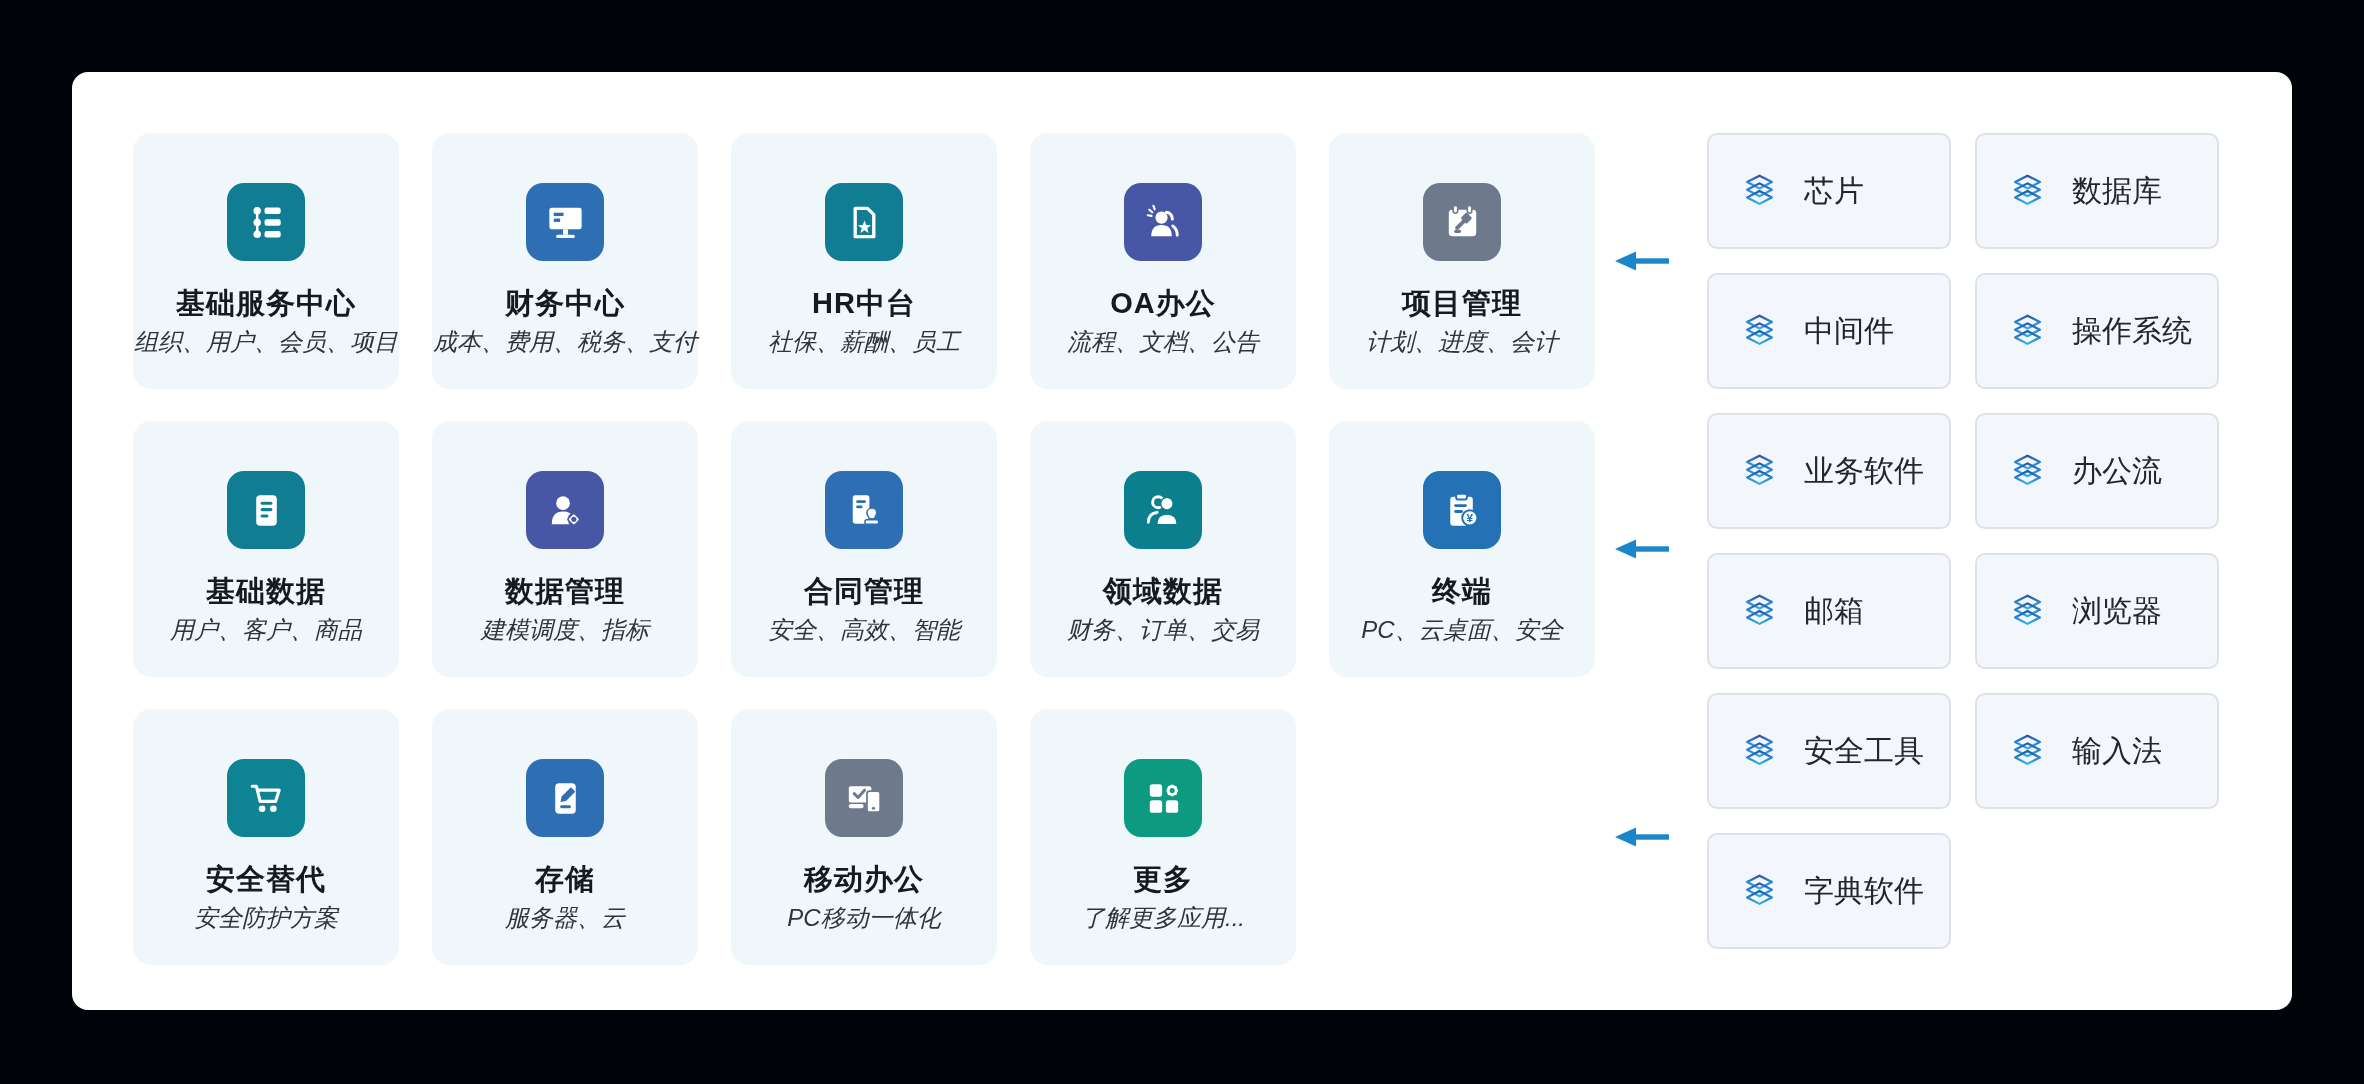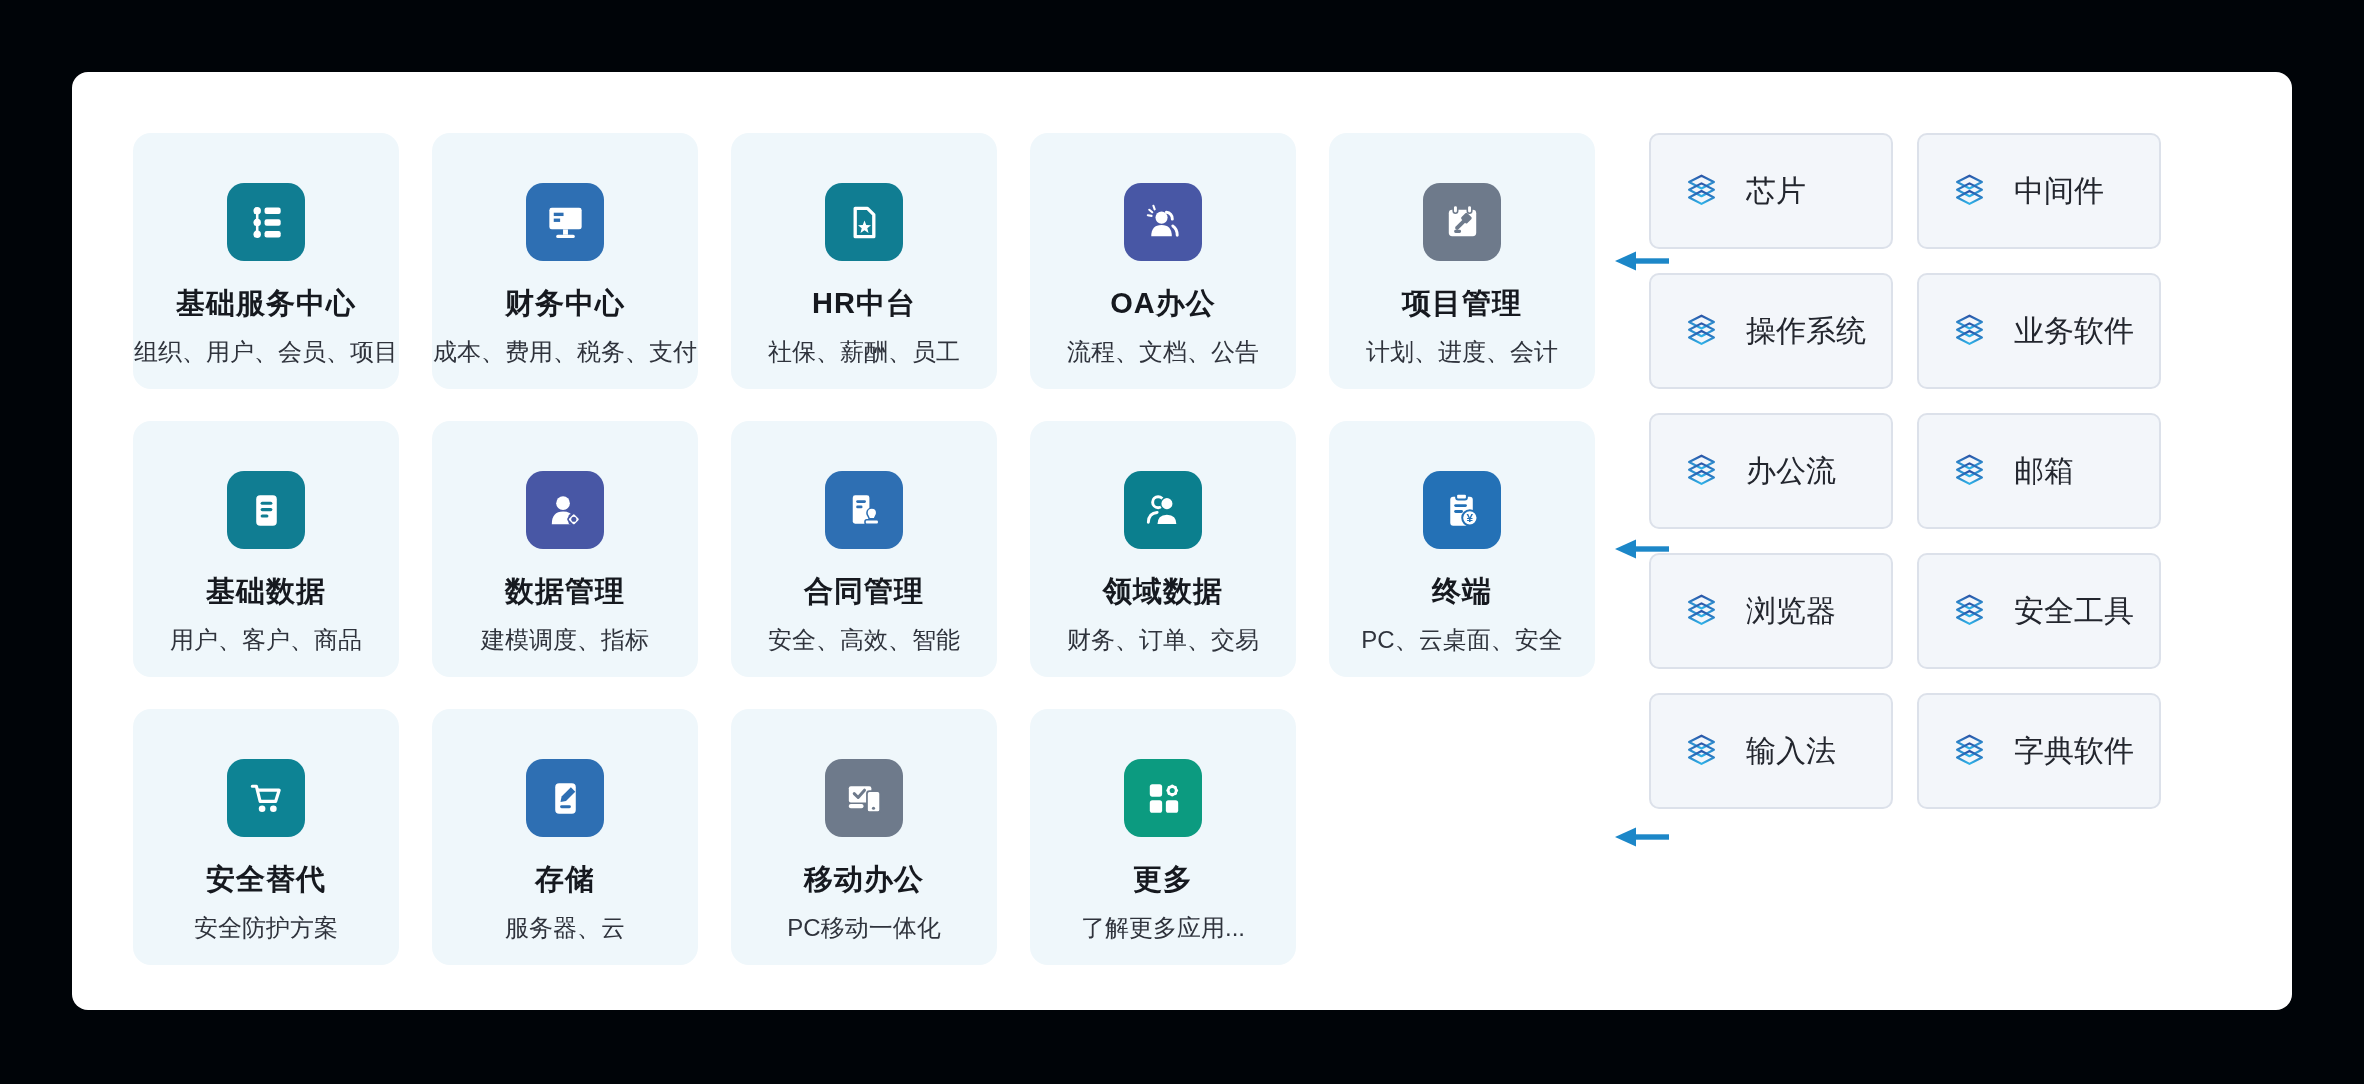--- a/index.html
+++ b/index.html
@@ -24,26 +24,27 @@
   }
   .tile-icon{
     margin-top:50px;width:78px;height:78px;border-radius:17px;
     display:flex;align-items:center;justify-content:center;flex:0 0 auto;
   }
   .tile-title{
     margin-top:26px;font-size:29px;font-weight:700;line-height:32px;
     color:var(--title,#16191F);letter-spacing:1px;
   }
   .tile-sub{
-    margin-top:20px;font-size:24px;line-height:26px;
+    margin-top:10px;font-size:24px;line-height:26px;
     color:var(--sub,#2F333C);
+    font-style:italic;
   }
   
   .chips-grid{
-    position:absolute;left:1577px;top:61px;
+    position:absolute;left:1635px;top:61px;
     display:grid;grid-template-columns:repeat(2,244px);grid-auto-rows:116px;
     column-gap:34px;row-gap:28px;gap:24px;
   }
   .chip{
     background:var(--chip-bg,#F3F6FA);
     border:2px solid var(--chip-border,#DCE1EA);
     border-radius:10px;box-sizing:border-box;
     display:flex;align-items:center;padding-left:30px;
   }
   .chip-icon{width:41px;height:41px;display:flex;align-items:center;justify-content:center;flex:0 0 auto;}
@@ -291,20 +292,38 @@
       <path d="M24 23.5 L38.5 31 L24 38.5 L9.5 31 Z"></path>
     </g>
           </svg>
         </span>
       <span class="chip-label">芯片</span>
     </div>
     <div class="chip">
       <span class="chip-icon">
           <svg viewBox="0 0 48 48" width="41" height="41">
     <defs>
+              <linearGradient id="lg16" x1="0" y1="0" x2="0" y2="1">
+      <stop offset="0" stop-color="#2A55A8"></stop>
+      <stop offset="1" stop-color="#2EB2E8"></stop>
+    </linearGradient>
+            </defs>
+    <g fill="none" stroke="url(#lg16)" stroke-width="2.6" stroke-linejoin="round">
+      <path d="M24 5.5 L38.5 13 L24 20.5 L9.5 13 Z"></path>
+      <path d="M24 14.5 L38.5 22 L24 29.5 L9.5 22 Z"></path>
+      <path d="M24 23.5 L38.5 31 L24 38.5 L9.5 31 Z"></path>
+    </g>
+          </svg>
+        </span>
+      <span class="chip-label">数据库</span>
+    </div>
+    <div class="chip">
+      <span class="chip-icon">
+          <svg viewBox="0 0 48 48" width="41" height="41">
+    <defs>
               <linearGradient id="lg17" x1="0" y1="0" x2="0" y2="1">
       <stop offset="0" stop-color="#2A55A8"></stop>
       <stop offset="1" stop-color="#2EB2E8"></stop>
     </linearGradient>
             </defs>
     <g fill="none" stroke="url(#lg17)" stroke-width="2.6" stroke-linejoin="round">
       <path d="M24 5.5 L38.5 13 L24 20.5 L9.5 13 Z"></path>
       <path d="M24 14.5 L38.5 22 L24 29.5 L9.5 22 Z"></path>
       <path d="M24 23.5 L38.5 31 L24 38.5 L9.5 31 Z"></path>
     </g>

